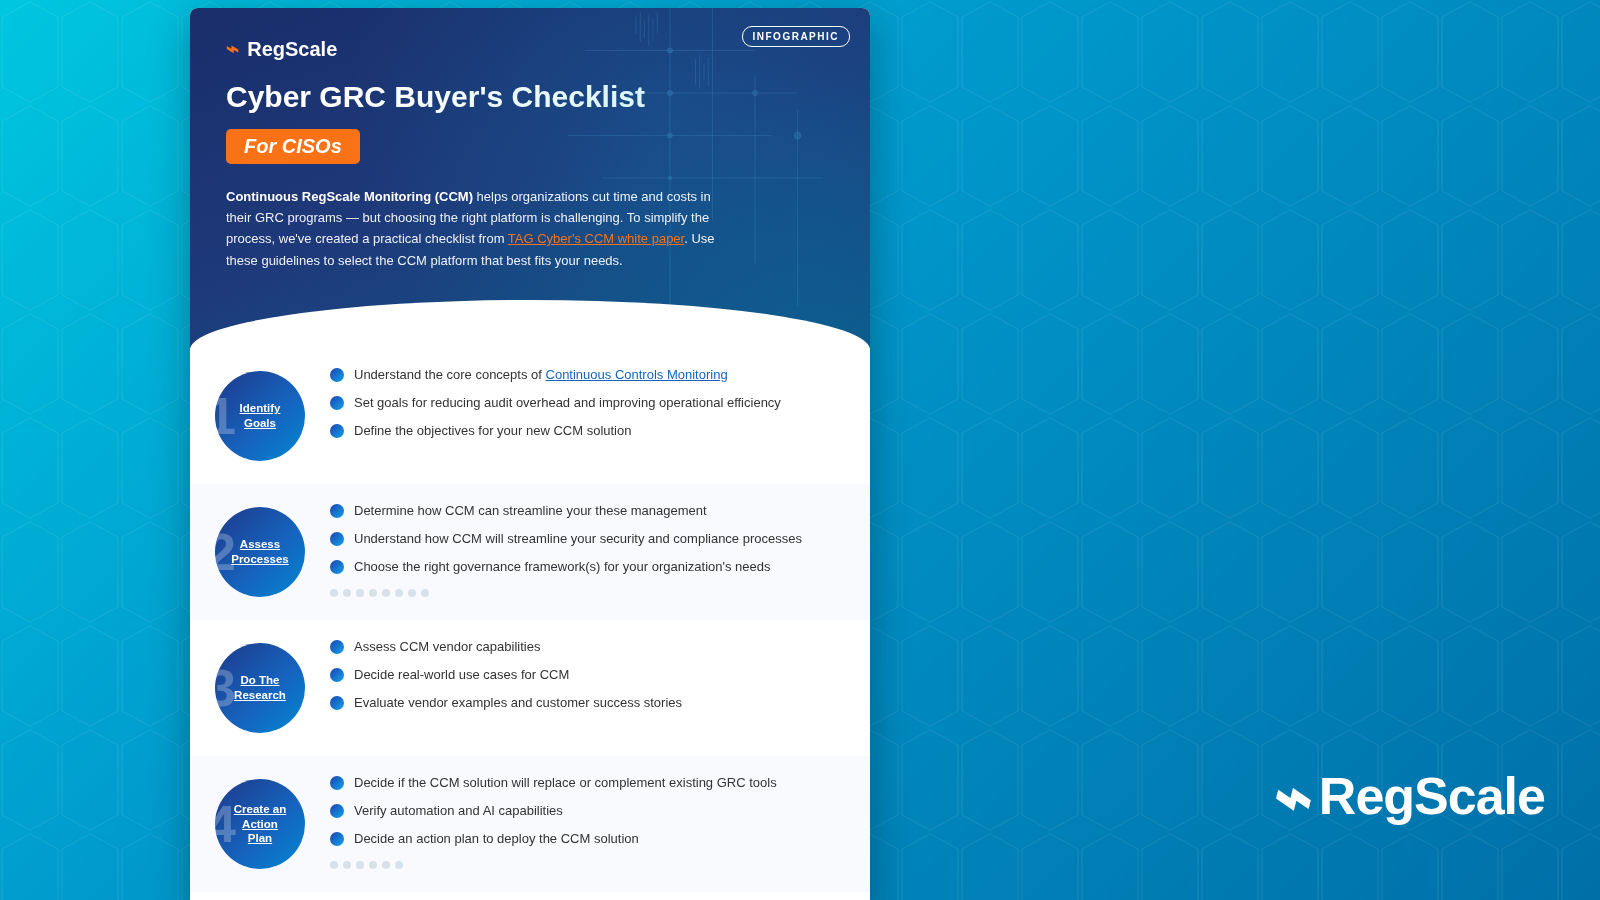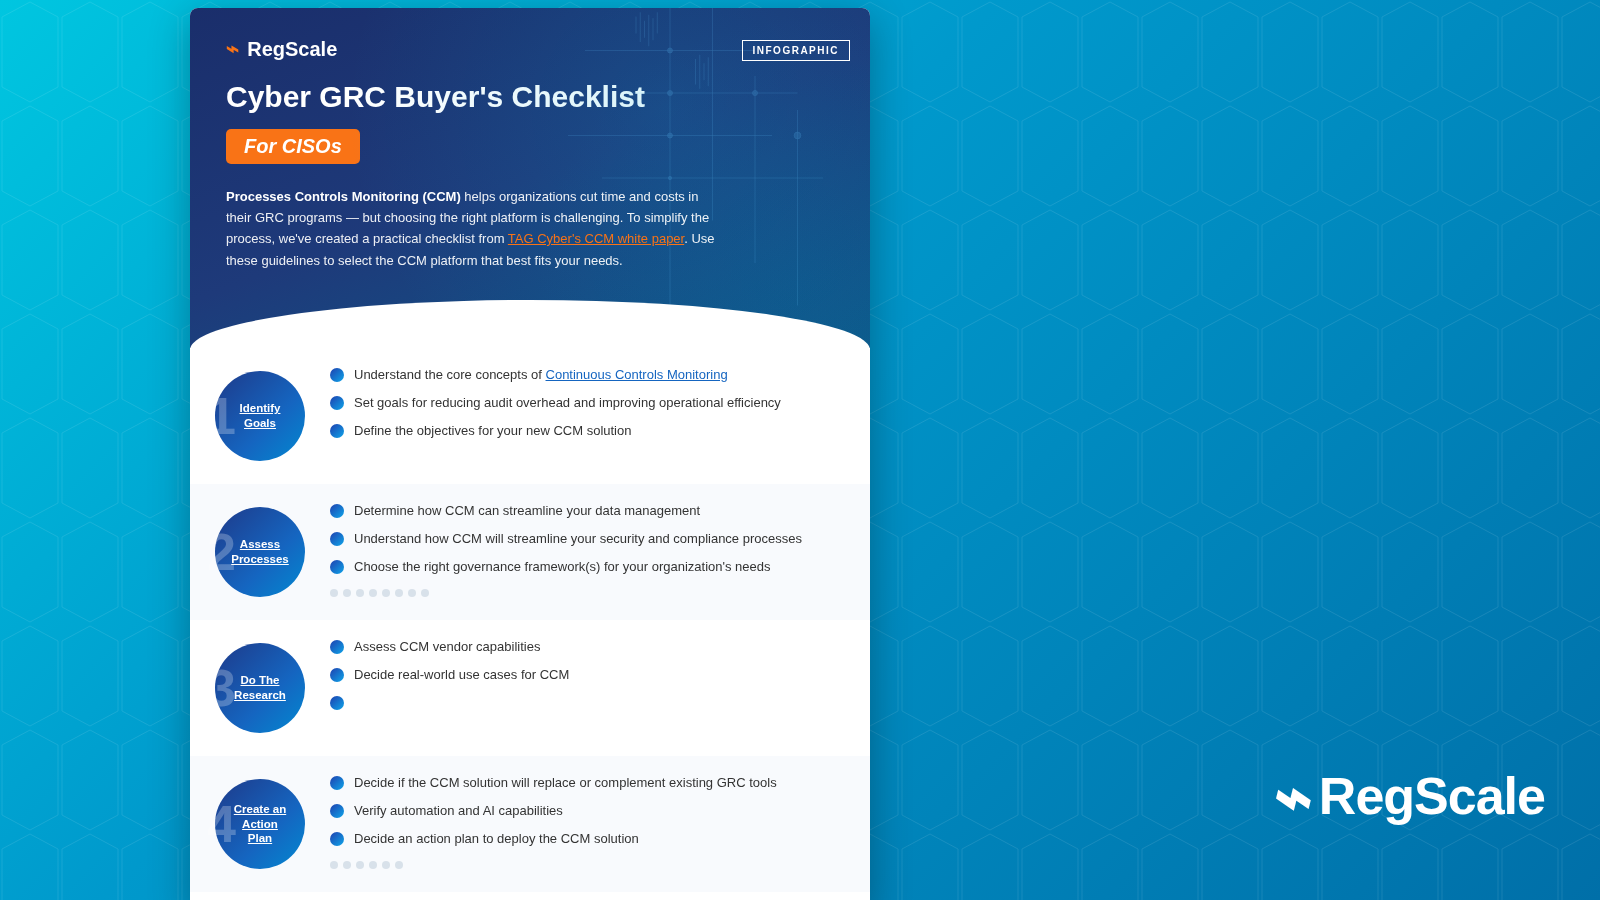--- a/index.html
+++ b/index.html
@@ -52,22 +52,21 @@
       position: absolute;
       top: 18px;
       right: 20px;
       background: transparent;
       border: 1.5px solid white;
       color: white;
       font-size: 10px;
       font-weight: 600;
       letter-spacing: 1.5px;
       padding: 4px 10px;
-      border-radius: 0;
-      margin-top: 14px;
+      border-radius: 10px;
     }
 
     .logo-row {
       display: flex;
       align-items: center;
       gap: 8px;
       margin-bottom: 18px;
     }
 
     .logo-icon {
@@ -314,21 +313,21 @@
     <div class="logo-row">
       <span class="logo-icon" style="color:#f97316;font-size:22px;">⌁</span>
       <span class="logo-text">RegScale</span>
     </div>
 
     <h1 class="card-title">Cyber GRC Buyer's Checklist</h1>
 
     <div class="subtitle-badge">For CISOs</div>
 
     <p class="header-desc">
-      <strong>Processes Controls Monitoring (CCM)</strong><span> helps organizations cut time and costs in their GRC programs — but choosing the right platform is challenging. To simplify the process, we've created a practical checklist from </span><a href="#">TAG Cyber's CCM white paper</a><span>. Use these guidelines to select the CCM platform that best fits your needs.</span>
+      <strong>Continuous RegScale Monitoring (CCM)</strong><span> helps organizations cut time and costs in their GRC programs — but choosing the right platform is challenging. To simplify the process, we've created a practical checklist from </span><a href="#">TAG Cyber's CCM white paper</a><span>. Use these guidelines to select the CCM platform that best fits your needs.</span>
     </p>
 
     <div class="header-curve"></div>
   </div>
 
   <div class="card-body">
 
     <div class="checklist-section">
       <div class="step-circle">
         <div class="step-circle-bg">
@@ -355,21 +354,21 @@
     <div class="checklist-section" style="background:#f8fafd;">
       <div class="step-circle">
         <div class="step-circle-bg">
           <span class="step-number">2</span>
           <span class="step-label">Assess<br>Processes</span>
         </div>
       </div>
       <div class="checklist-items">
         <div class="checklist-item">
           <div class="bullet-dot"></div>
-          <span class="item-text">Determine how CCM can streamline your data management</span>
+          <span class="item-text">Determine how CCM can streamline your these management</span>
         </div>
         <div class="checklist-item">
           <div class="bullet-dot"></div>
           <span class="item-text">Understand how CCM will streamline your security and compliance processes</span>
         </div>
         <div class="checklist-item">
           <div class="bullet-dot"></div>
           <span class="item-text">Choose the right governance framework(s) for your organization's needs</span>
         </div>
 
@@ -397,20 +396,21 @@
         <div class="checklist-item">
           <div class="bullet-dot"></div>
           <span class="item-text">Assess CCM vendor capabilities</span>
         </div>
         <div class="checklist-item">
           <div class="bullet-dot"></div>
           <span class="item-text">Decide real-world use cases for CCM</span>
         </div>
         <div class="checklist-item">
           <div class="bullet-dot"></div>
+          <span class="item-text">Evaluate vendor examples and customer success stories</span>
         </div>
       </div>
     </div>
 
     <div class="checklist-section" style="background:#f8fafd;">
       <div class="step-circle">
         <div class="step-circle-bg">
           <span class="step-number">4</span>
           <span class="step-label">Create an<br>Action<br>Plan</span>
         </div>

